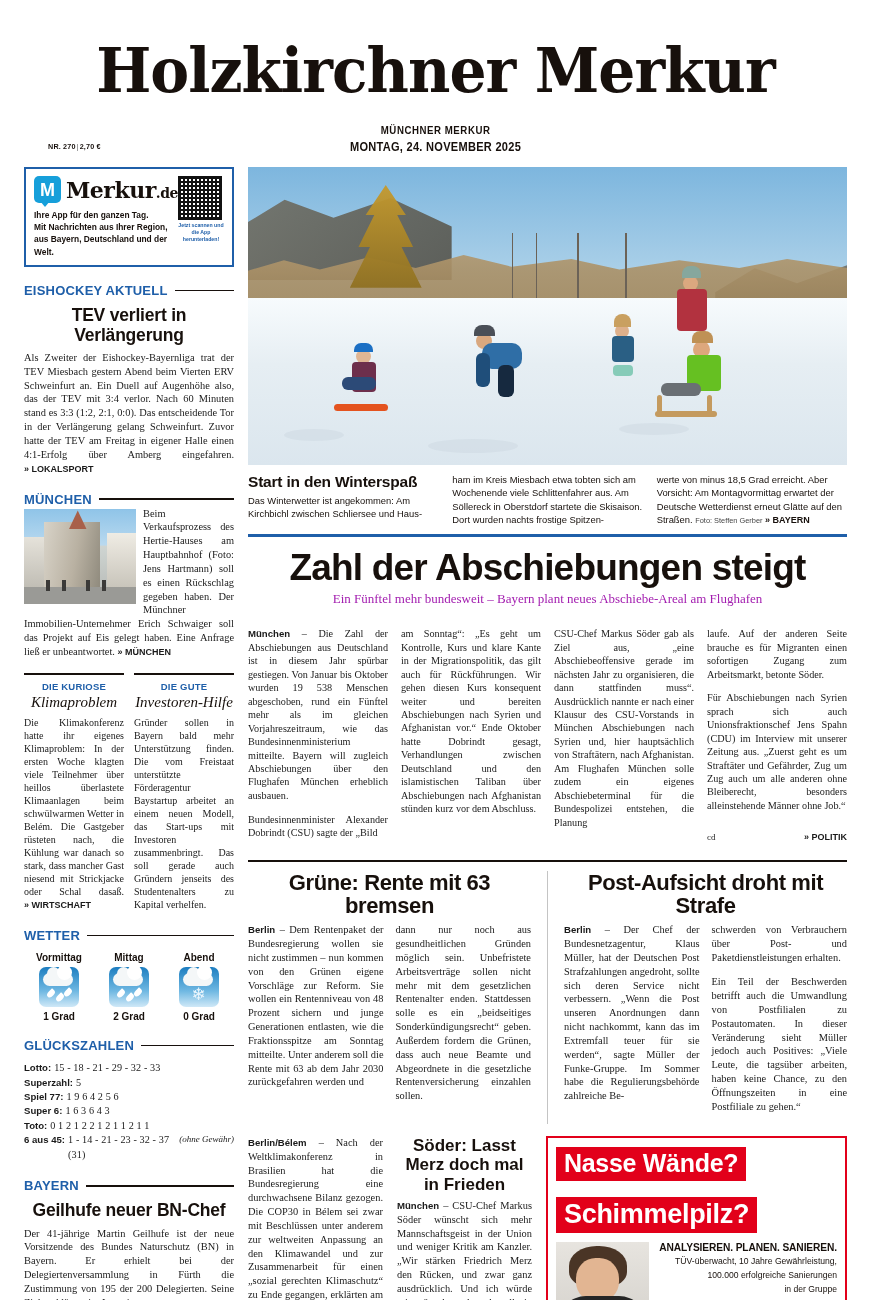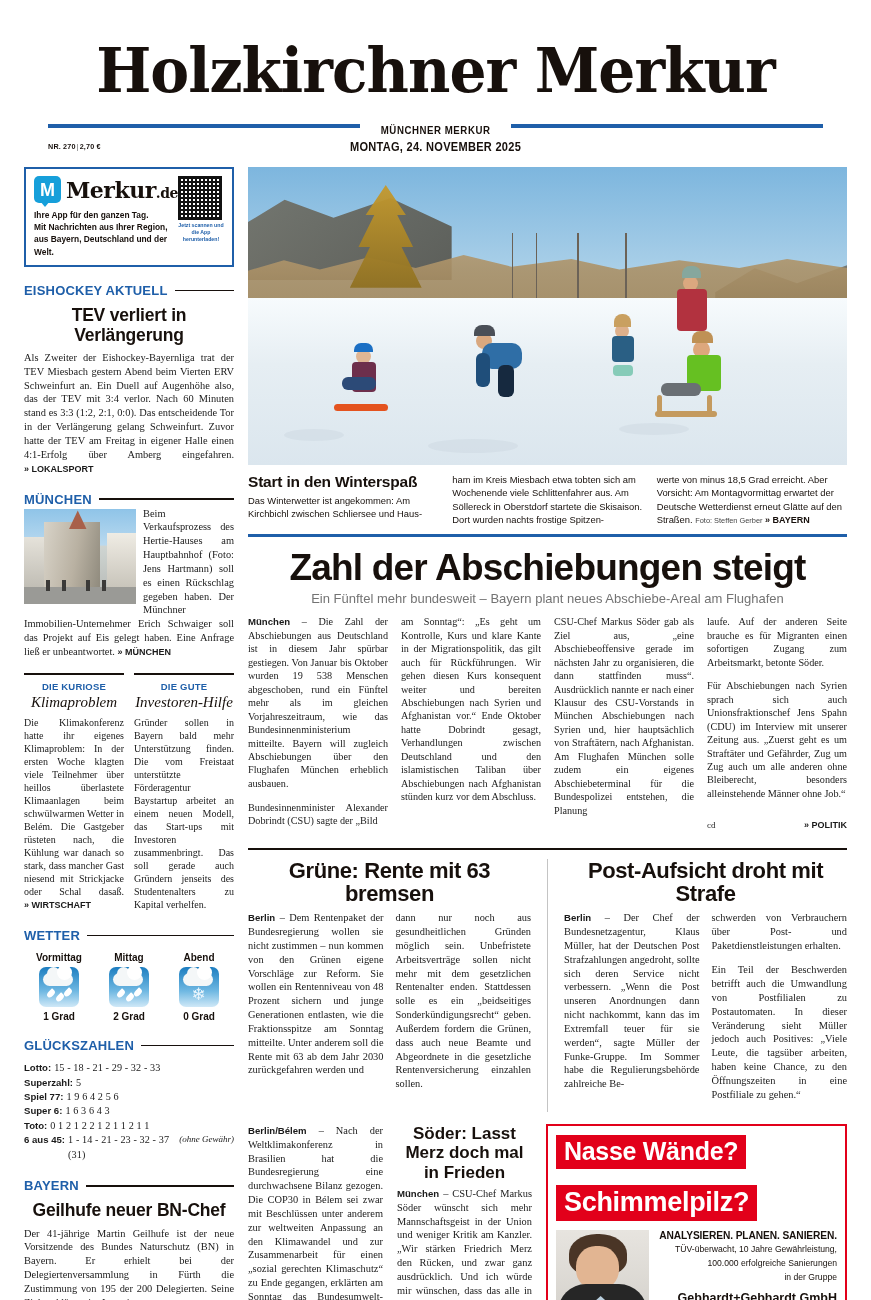--- a/index.html
+++ b/index.html
@@ -19,22 +19,22 @@
     font-family:"DejaVu Serif",serif;
     font-weight:700;
     font-size:62px;
     letter-spacing:-1px;
     text-align:center;
     color:#17100c;
     line-height:1;
     transform:scaleX(0.94);
   }
   .masthead-rule{
-    display:flex;align-items:flex-start;justify-content:center;
-    margin-top:22px;padding:0 24px;
+    display:flex;align-items:center;justify-content:center;
+    margin-top:22px;padding:0 24px;flex-direction:column;
   }
   .mh-line{height:4px;background:#1f5fa9;flex:1;}
   .mh-center{
     padding:0 16px;text-align:center;
     font-family:"Liberation Sans",sans-serif;
     font-weight:700;font-size:10.5px;letter-spacing:.6px;
     color:#17100c;white-space:nowrap;
     transform:scaleX(0.92);
   }
   .mh-row2{
@@ -308,22 +308,22 @@
   }
   .hc-credit{font-size:7.4px;color:#444;}
   .hero-rule{height:3px;background:#1f5fa9;margin-top:7px;}
 
   .lead-head{
     font-family:"Liberation Sans",sans-serif;font-weight:700;
     font-size:37px;line-height:1.04;color:#17100c;text-align:center;
     margin:12px 0 4px 0;letter-spacing:-.8px;
   }
   .lead-sub{
-    font-family:Liberation Sans, sans-serif;
-    font-size:13px;color:#737373;text-align:center;margin-bottom:9px;
+    font-family:Liberation Serif, serif;
+    font-size:13px;color:#a21caf;text-align:center;margin-bottom:20px;
   }
   .cols4{display:flex;gap:13px;}
   .cols4 > div{flex:1;min-width:0;}
   .cols4 .bodytext{font-size:10.2px;line-height:1.32;}
 
   .dbl-rule{height:2.5px;background:#17100c;margin:10px 0 0 0;}
 
   .two-art{display:flex;gap:16px;margin-top:9px;}
   .art{flex:1;min-width:0;}
   .art-head{

